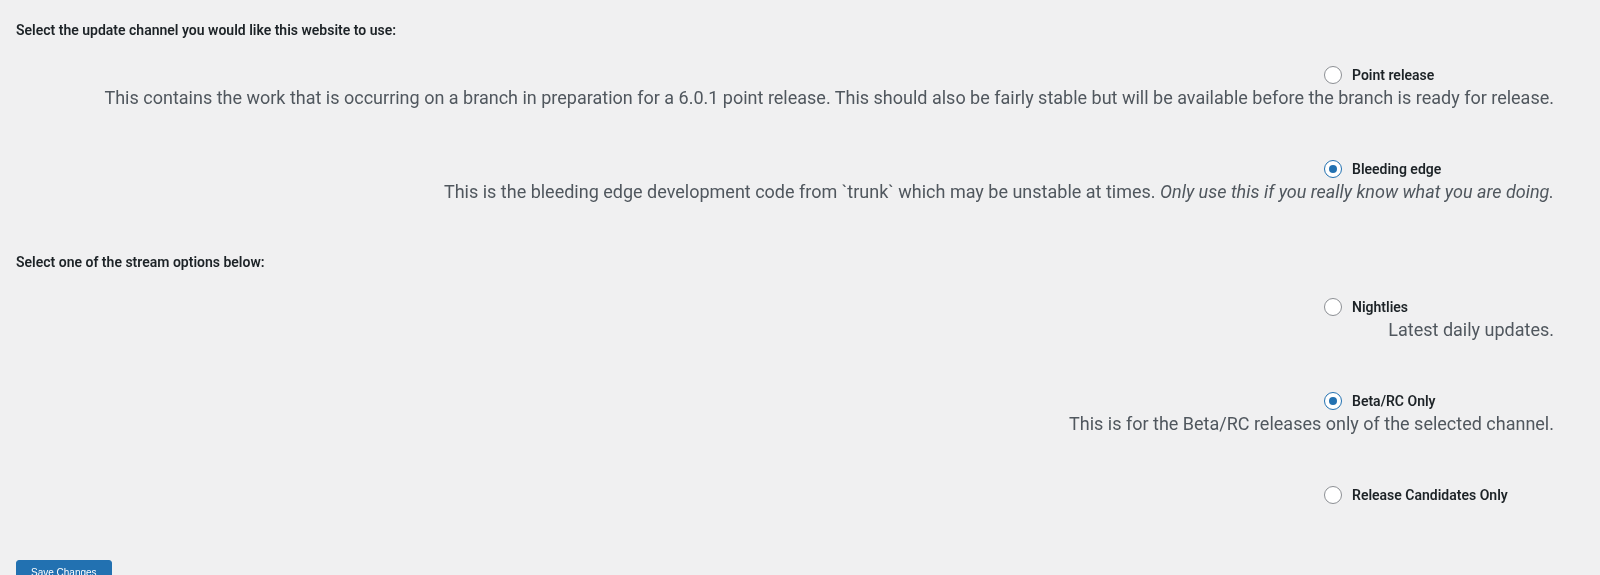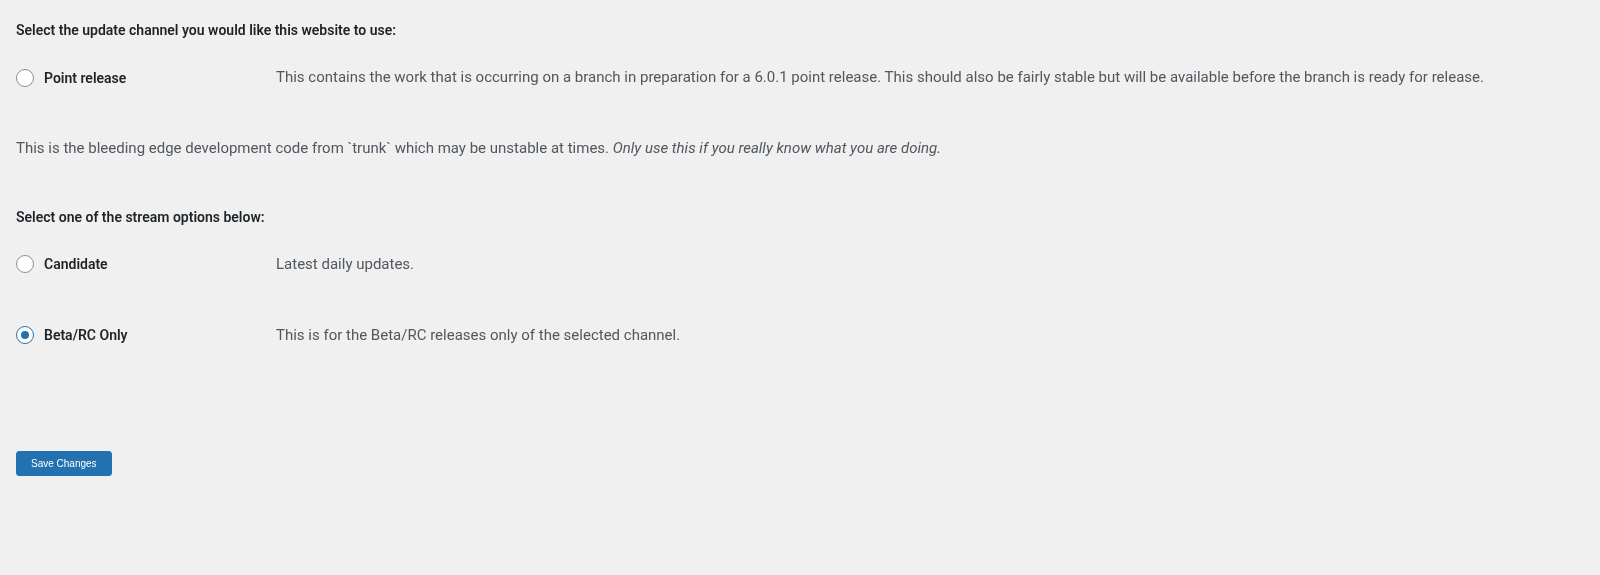--- a/index.html
+++ b/index.html
@@ -16,22 +16,23 @@
     }
     .section-heading {
       font-weight: 600;
       font-size: 14px;
       color: #1d2327;
       margin-bottom: 28px;
       margin-top: 12px;
     }
     .form-row {
       display: flex;
-      align-items: center;
+      align-items: flex-end;
       margin-bottom: 48px;
+      flex-direction: column;
     }
     .form-row.compact {
       margin-bottom: 48px;
     }
     .label-col {
       width: 260px;
       min-width: 260px;
       display: flex;
       align-items: center;
       gap: 10px;
@@ -63,21 +64,21 @@
       background: #2271b1;
     }
     .option-label {
       font-weight: 600;
       color: #1d2327;
       cursor: pointer;
     }
     .desc-col {
       flex: 1;
       color: #50575e;
-      font-size: 15px;
+      font-size: 18px;
       line-height: 1.55;
       padding-right: 30px;
     }
     .desc-col em,
     .desc-col .italic {
       font-style: italic;
     }
     .save-button {
       background: #2271b1;
       border: 1px solid #2271b1;
@@ -98,42 +99,50 @@
 
 <div class="form-row">
   <div class="label-col">
     <input type="radio" class="radio" name="channel" style="">
     <label class="option-label">Point release</label>
   </div>
   <div class="desc-col">This contains the work that is occurring on a branch in preparation for a 6.0.1 point release. This should also be fairly stable but will be available before the branch is ready for release.</div>
 </div>
 
 <div class="form-row">
+  <div class="label-col">
+    <input type="radio" class="radio" name="channel" checked="" style="">
+    <label class="option-label">Bleeding edge</label>
+  </div>
   <div class="desc-col">
     <span>This is the bleeding edge development code from `trunk` which may be unstable at times. </span><em>Only use this if you really know what you are doing.</em>
   </div>
 </div>
 
 <div class="section-heading">Select one of the stream options below:</div>
 
 <div class="form-row compact">
   <div class="label-col">
     <input type="radio" class="radio" name="stream" style="">
-    <label class="option-label">Candidate</label>
+    <label class="option-label">Nightlies</label>
   </div>
   <div class="desc-col">Latest daily updates.</div>
 </div>
 
 <div class="form-row compact">
   <div class="label-col">
     <input type="radio" class="radio" name="stream" checked="" style="">
     <label class="option-label">Beta/RC Only</label>
   </div>
   <div class="desc-col">This is for the Beta/RC releases only of the selected channel.</div>
 </div>
 
 <div class="form-row compact">
+  <div class="label-col">
+    <input type="radio" class="radio" name="stream" style="">
+    <label class="option-label">Release Candidates Only</label>
+  </div>
 </div>
 
 <button class="save-button">Save Changes</button>
 
 
 
 
 </body></html>

